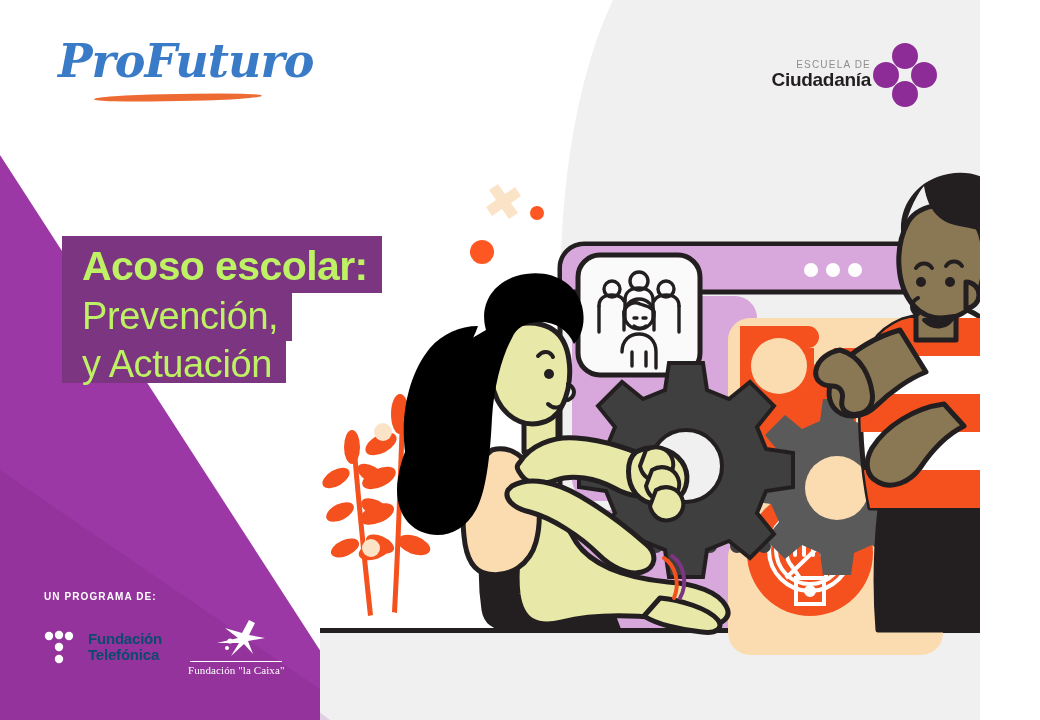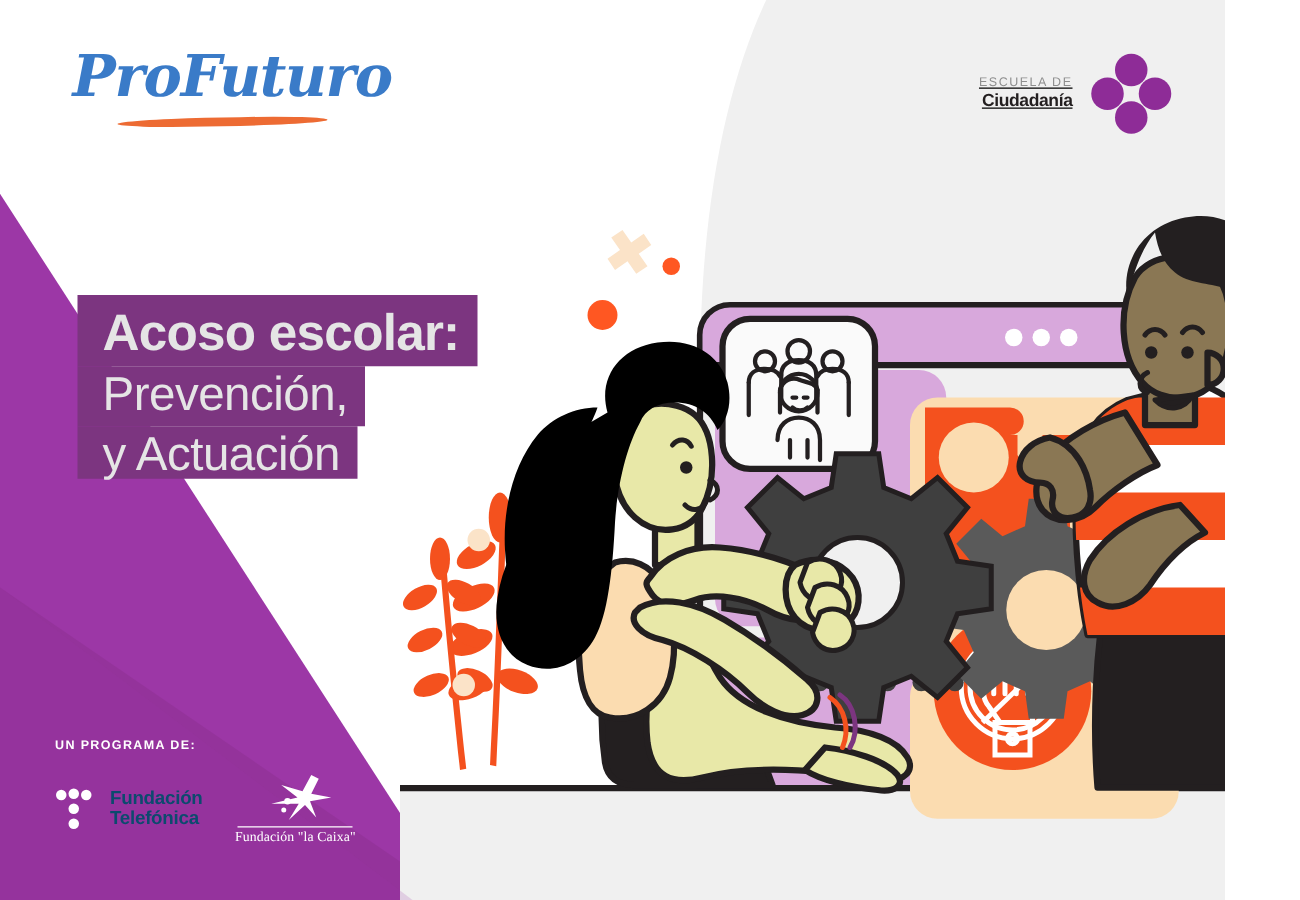--- a/index.html
+++ b/index.html
@@ -40,44 +40,43 @@
     left: 36px; top: 56px;
     width: 168px; height: 7px;
     background: #ED6B33;
     border-radius: 50%/60%;
     transform: rotate(-1.2deg);
   }
 
   
   #escuela-logo {
     position: absolute; right: 42px; top: 42px;
-    display: flex; align-items: center; gap: 14px;
+    display: flex; align-items: center; gap: 1px;
     z-index: 40;
-    text-decoration: underline;
   }
   #escuela-text { text-align: right; line-height: 1.05; }
   #escuela-eyebrow {
     font-size: 10px; letter-spacing: 1.2px;
     color: #8E8E8E; font-weight: 400;
   }
   #escuela-name {
-    font-size: 14px; font-weight: 700; color: #231f20;
+    font-size: 19px; font-weight: 700; color: #231f20;
     letter-spacing: -0.3px;
   }
   #escuela-mark { width: 66px; height: 66px; display: block; }
 
   
   #title-block {
     position: absolute; left: 62px; top: 236px;
     z-index: 35;
     display: flex; flex-direction: column; align-items: flex-start;
   }
   .title-line {
     background: #7C3580;
-    color: #e5e5e5;
+    color: #bef264;
     padding: 2px 14px 6px 20px;
     white-space: nowrap;
     line-height: 1.0;
   }
   .title-line.bold {
     font-weight: 700;
     font-size: 41px;
     letter-spacing: -0.6px;
     padding-top: 10px;
   }

